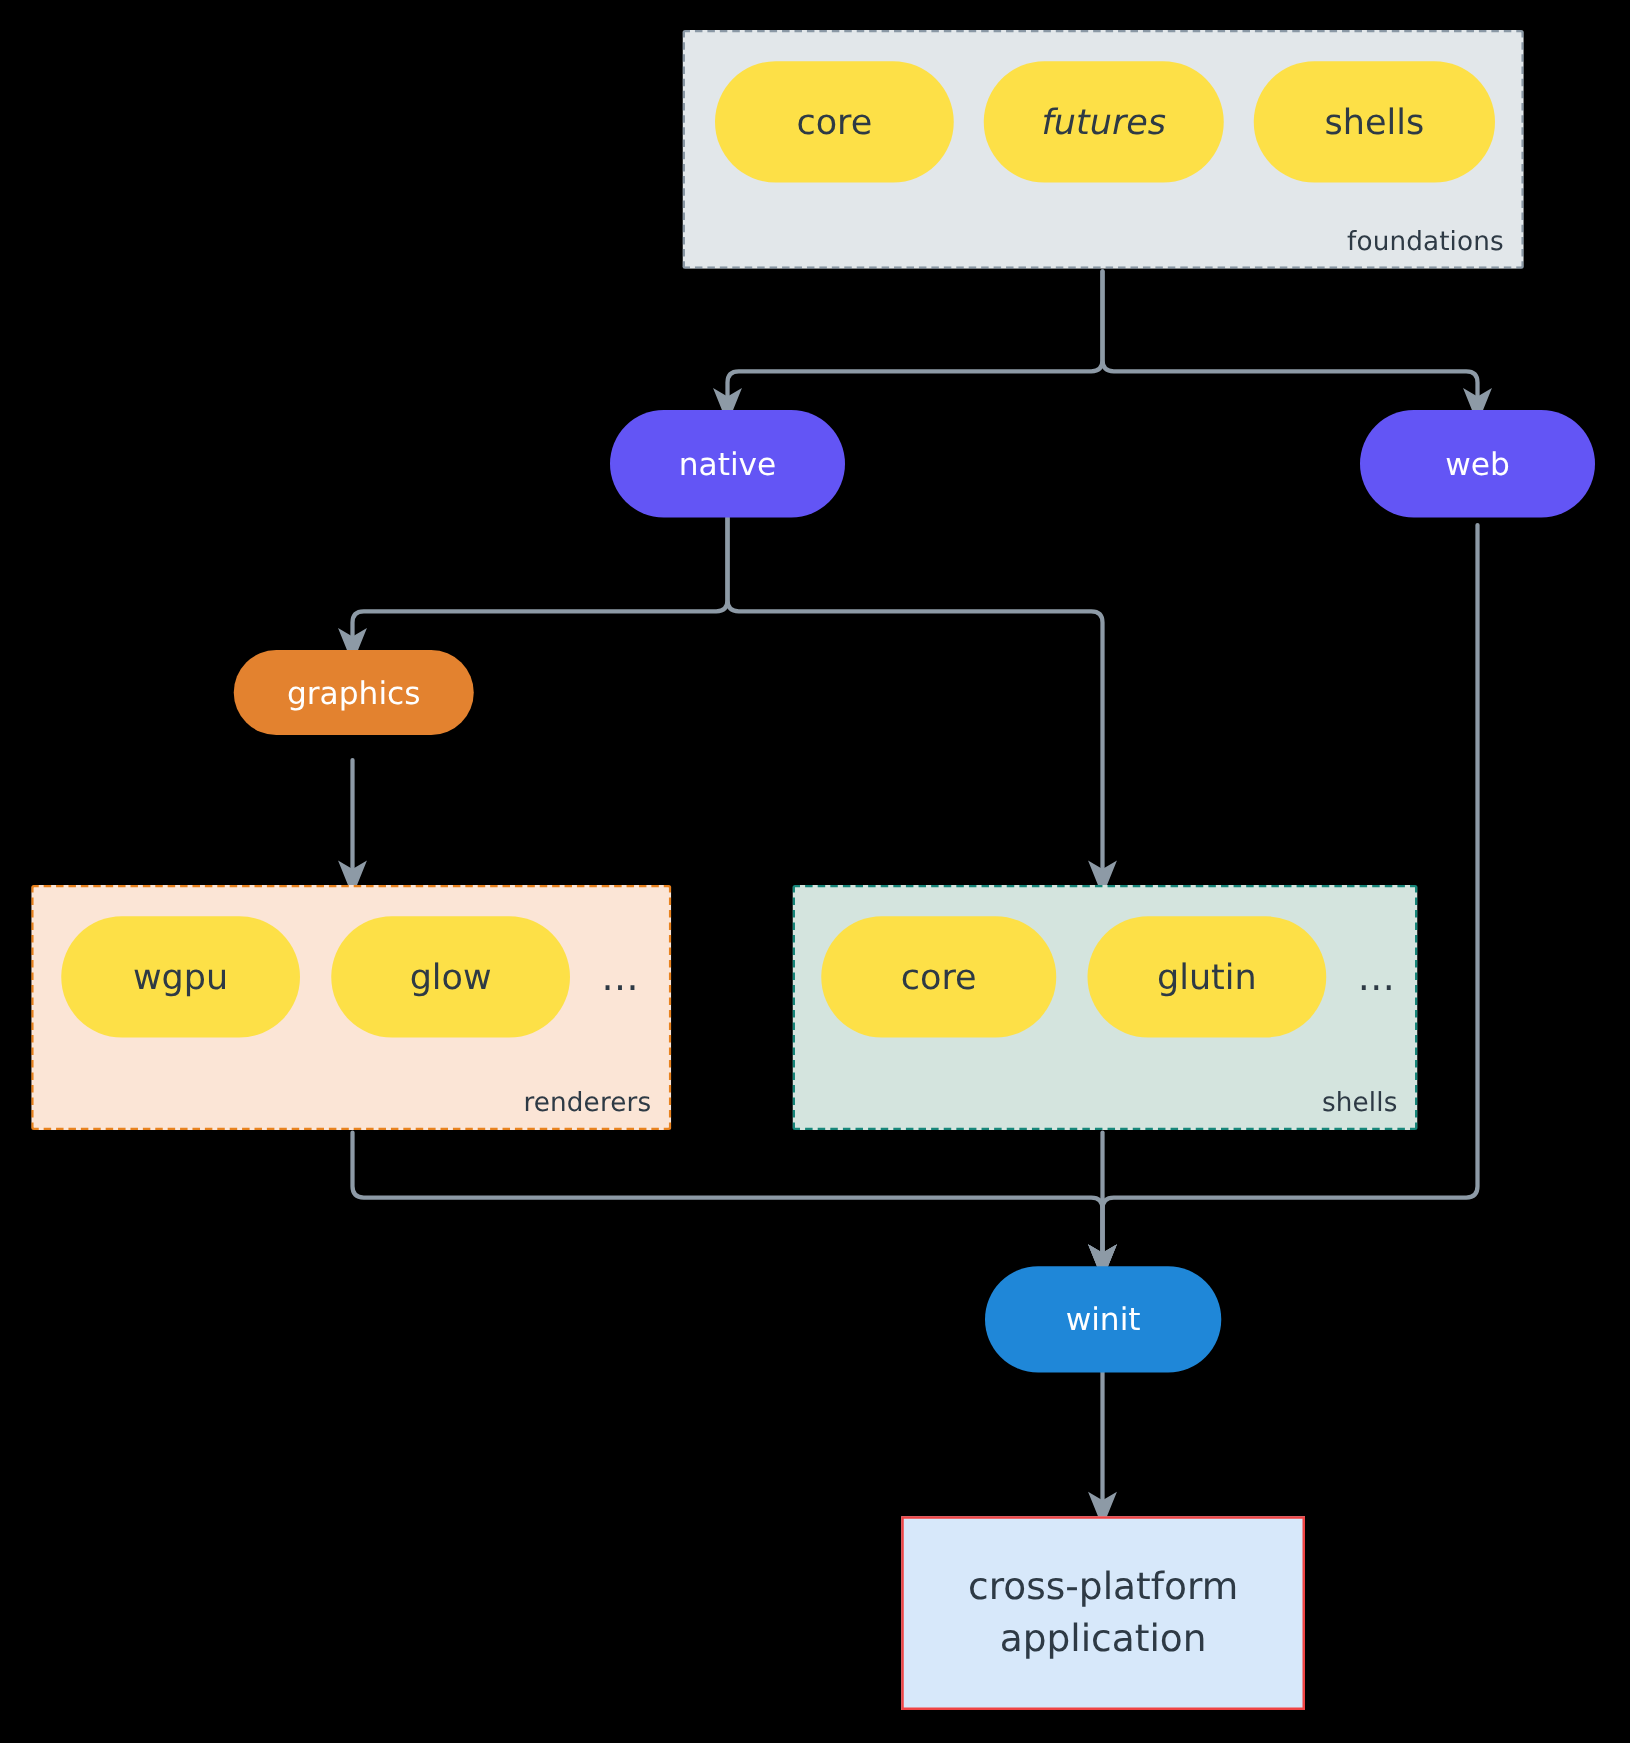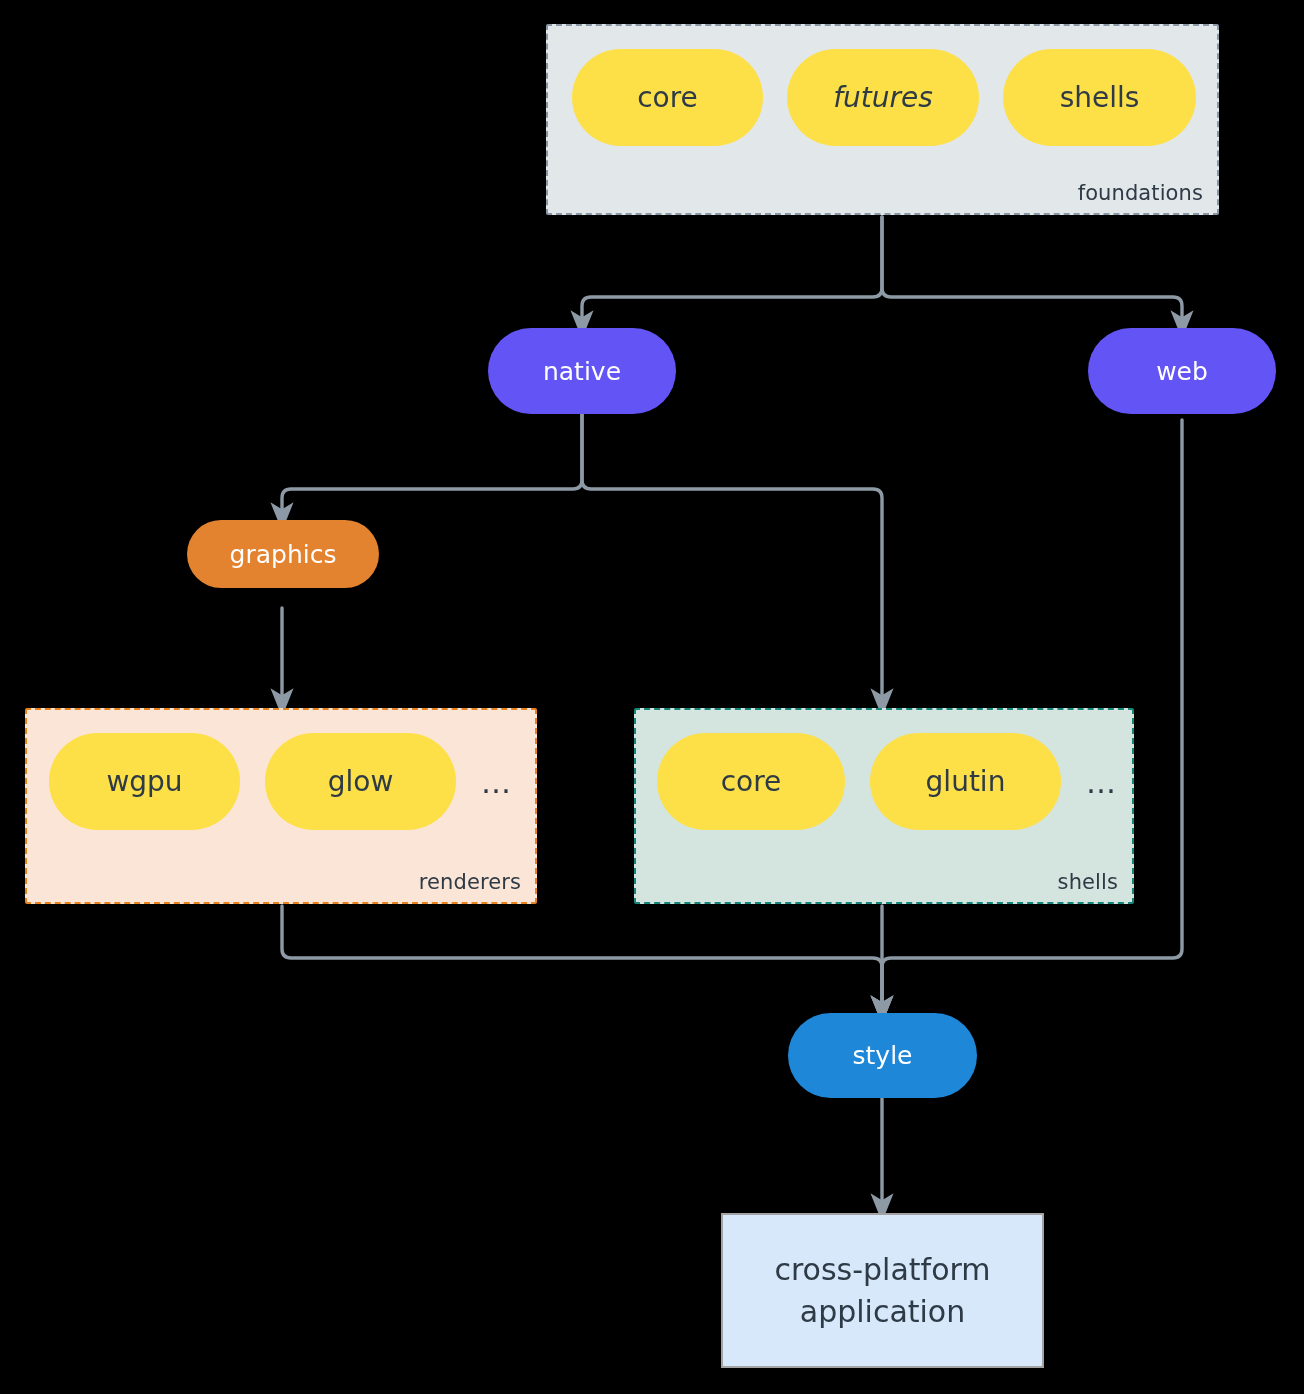--- a/index.html
+++ b/index.html
@@ -115,21 +115,21 @@
 
   
   #node-application {
     position: absolute;
     left: 721px;
     top: 1213px;
     width: 323px;
     height: 155px;
     box-sizing: border-box;
     background: #d7e8fa;
-    border: 2px solid #a3a3a3;
+    border: 2px solid #ef4444;
     display: flex;
     flex-direction: column;
     align-items: center;
     justify-content: center;
     color: #2e3a45;
     font-size: 30px;
     line-height: 1.38;
     text-align: center;
   }
 </style>
@@ -185,20 +185,20 @@
   <div class="leaf-pill" id="pill-glow" style="left:265px; top:733px; width:191px; height:97px;">glow</div>
   <span class="ellipsis" id="renderers-more" style="left:481px; top:768px;">…</span>
 
   <div class="cluster" id="cluster-shells">
     <span class="cluster-label">shells</span>
   </div>
   <div class="leaf-pill" id="pill-winit" style="left:657px; top:733px; width:188px; height:97px;">core</div>
   <div class="leaf-pill" id="pill-glutin" style="left:870px; top:733px; width:191px; height:97px;">glutin</div>
   <span class="ellipsis" id="shells-more" style="left:1086px; top:768px;">…</span>
 
-  <div class="node-pill" id="node-iced" style="left:788px; top:1013px; width:189px; height:85px;">style</div>
+  <div class="node-pill" id="node-iced" style="left:788px; top:1013px; width:189px; height:85px;">winit</div>
 
   <div id="node-application">
     <span>cross-platform</span>
     <span>application</span>
   </div>
 
 </div>
 
 </body></html>

